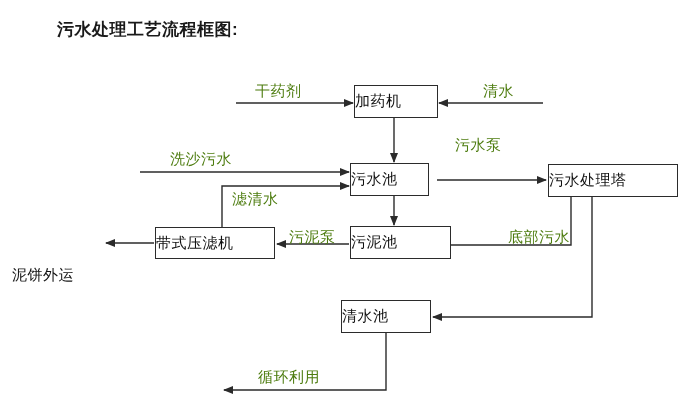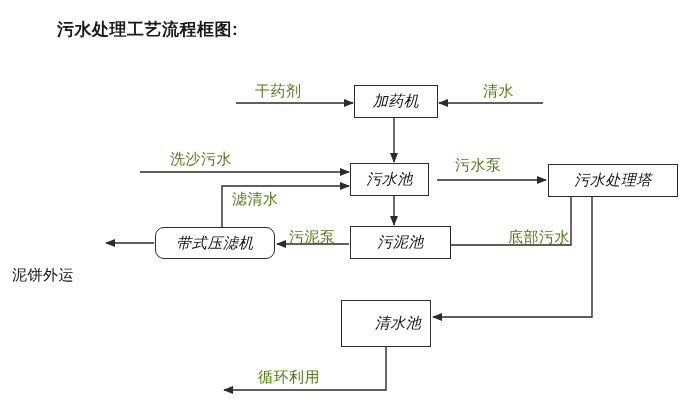--- a/index.html
+++ b/index.html
@@ -33,26 +33,24 @@
     width: 700px;
     height: 420px;
   }
   .node {
     position: absolute;
     box-sizing: border-box;
     border: 1px solid #2b2b2b;
     background: #ffffff;
     display: flex;
     align-items: center;
-    justify-content: center;
     font-size: 15px;
     color: #111111;
     white-space: nowrap;
     letter-spacing: 0.5px;
-    font-style: italic;
   }
   .edge-label {
     position: absolute;
     font-size: 15px;
     color: #4d7c0f;
     white-space: nowrap;
     letter-spacing: 0.5px;
     background: transparent;
   }
   .terminal-label {
@@ -109,31 +107,31 @@
   </div>
   <div class="node" style="left:350px;top:163px;width:79px;height:33px;">
     <span>污水池</span>
   </div>
   <div class="node" style="left:548px;top:164px;width:130px;height:33px;">
     <span>污水处理塔</span>
   </div>
   <div class="node" style="left:350px;top:226px;width:101px;height:33px;">
     <span>污泥池</span>
   </div>
-  <div class="node" style="left:155px;top:227px;width:120px;height:32px;border-radius:9px;">
+  <div class="node" style="left:155px;top:227px;width:120px;height:32px;">
     <span>带式压滤机</span>
   </div>
-  <div class="node" style="left:341px;top:300px;width:90px;height:47px;padding-left:24px;">
+  <div class="node" style="left:341px;top:300px;width:90px;height:33px;">
     <span>清水池</span>
   </div>
 
   <div class="edge-label" style="left:255px;top:82px;">干药剂</div>
   <div class="edge-label" style="left:483px;top:82px;text-align:center;">清水</div>
   <div class="edge-label" style="left:170px;top:150px;">洗沙污水</div>
   <div class="edge-label" style="left:232px;top:190px;">滤清水</div>
-  <div class="edge-label" style="left:455px;top:156px;font-family:Liberation Serif, serif;">污水泵</div>
+  <div class="edge-label" style="left:455px;top:136px;font-family:Liberation Serif, serif;">污水泵</div>
   <div class="edge-label" style="left:289px;top:228px;">污泥泵</div>
   <div class="edge-label" style="left:466px;top:228px;margin-left:42px;">底部污水</div>
   <div class="edge-label" style="left:258px;top:368px;">循环利用</div>
 
   <div class="terminal-label" style="left:12px;top:231px;margin-top:35px;">泥饼外运</div>
 
 </div>
 
 </body></html>

